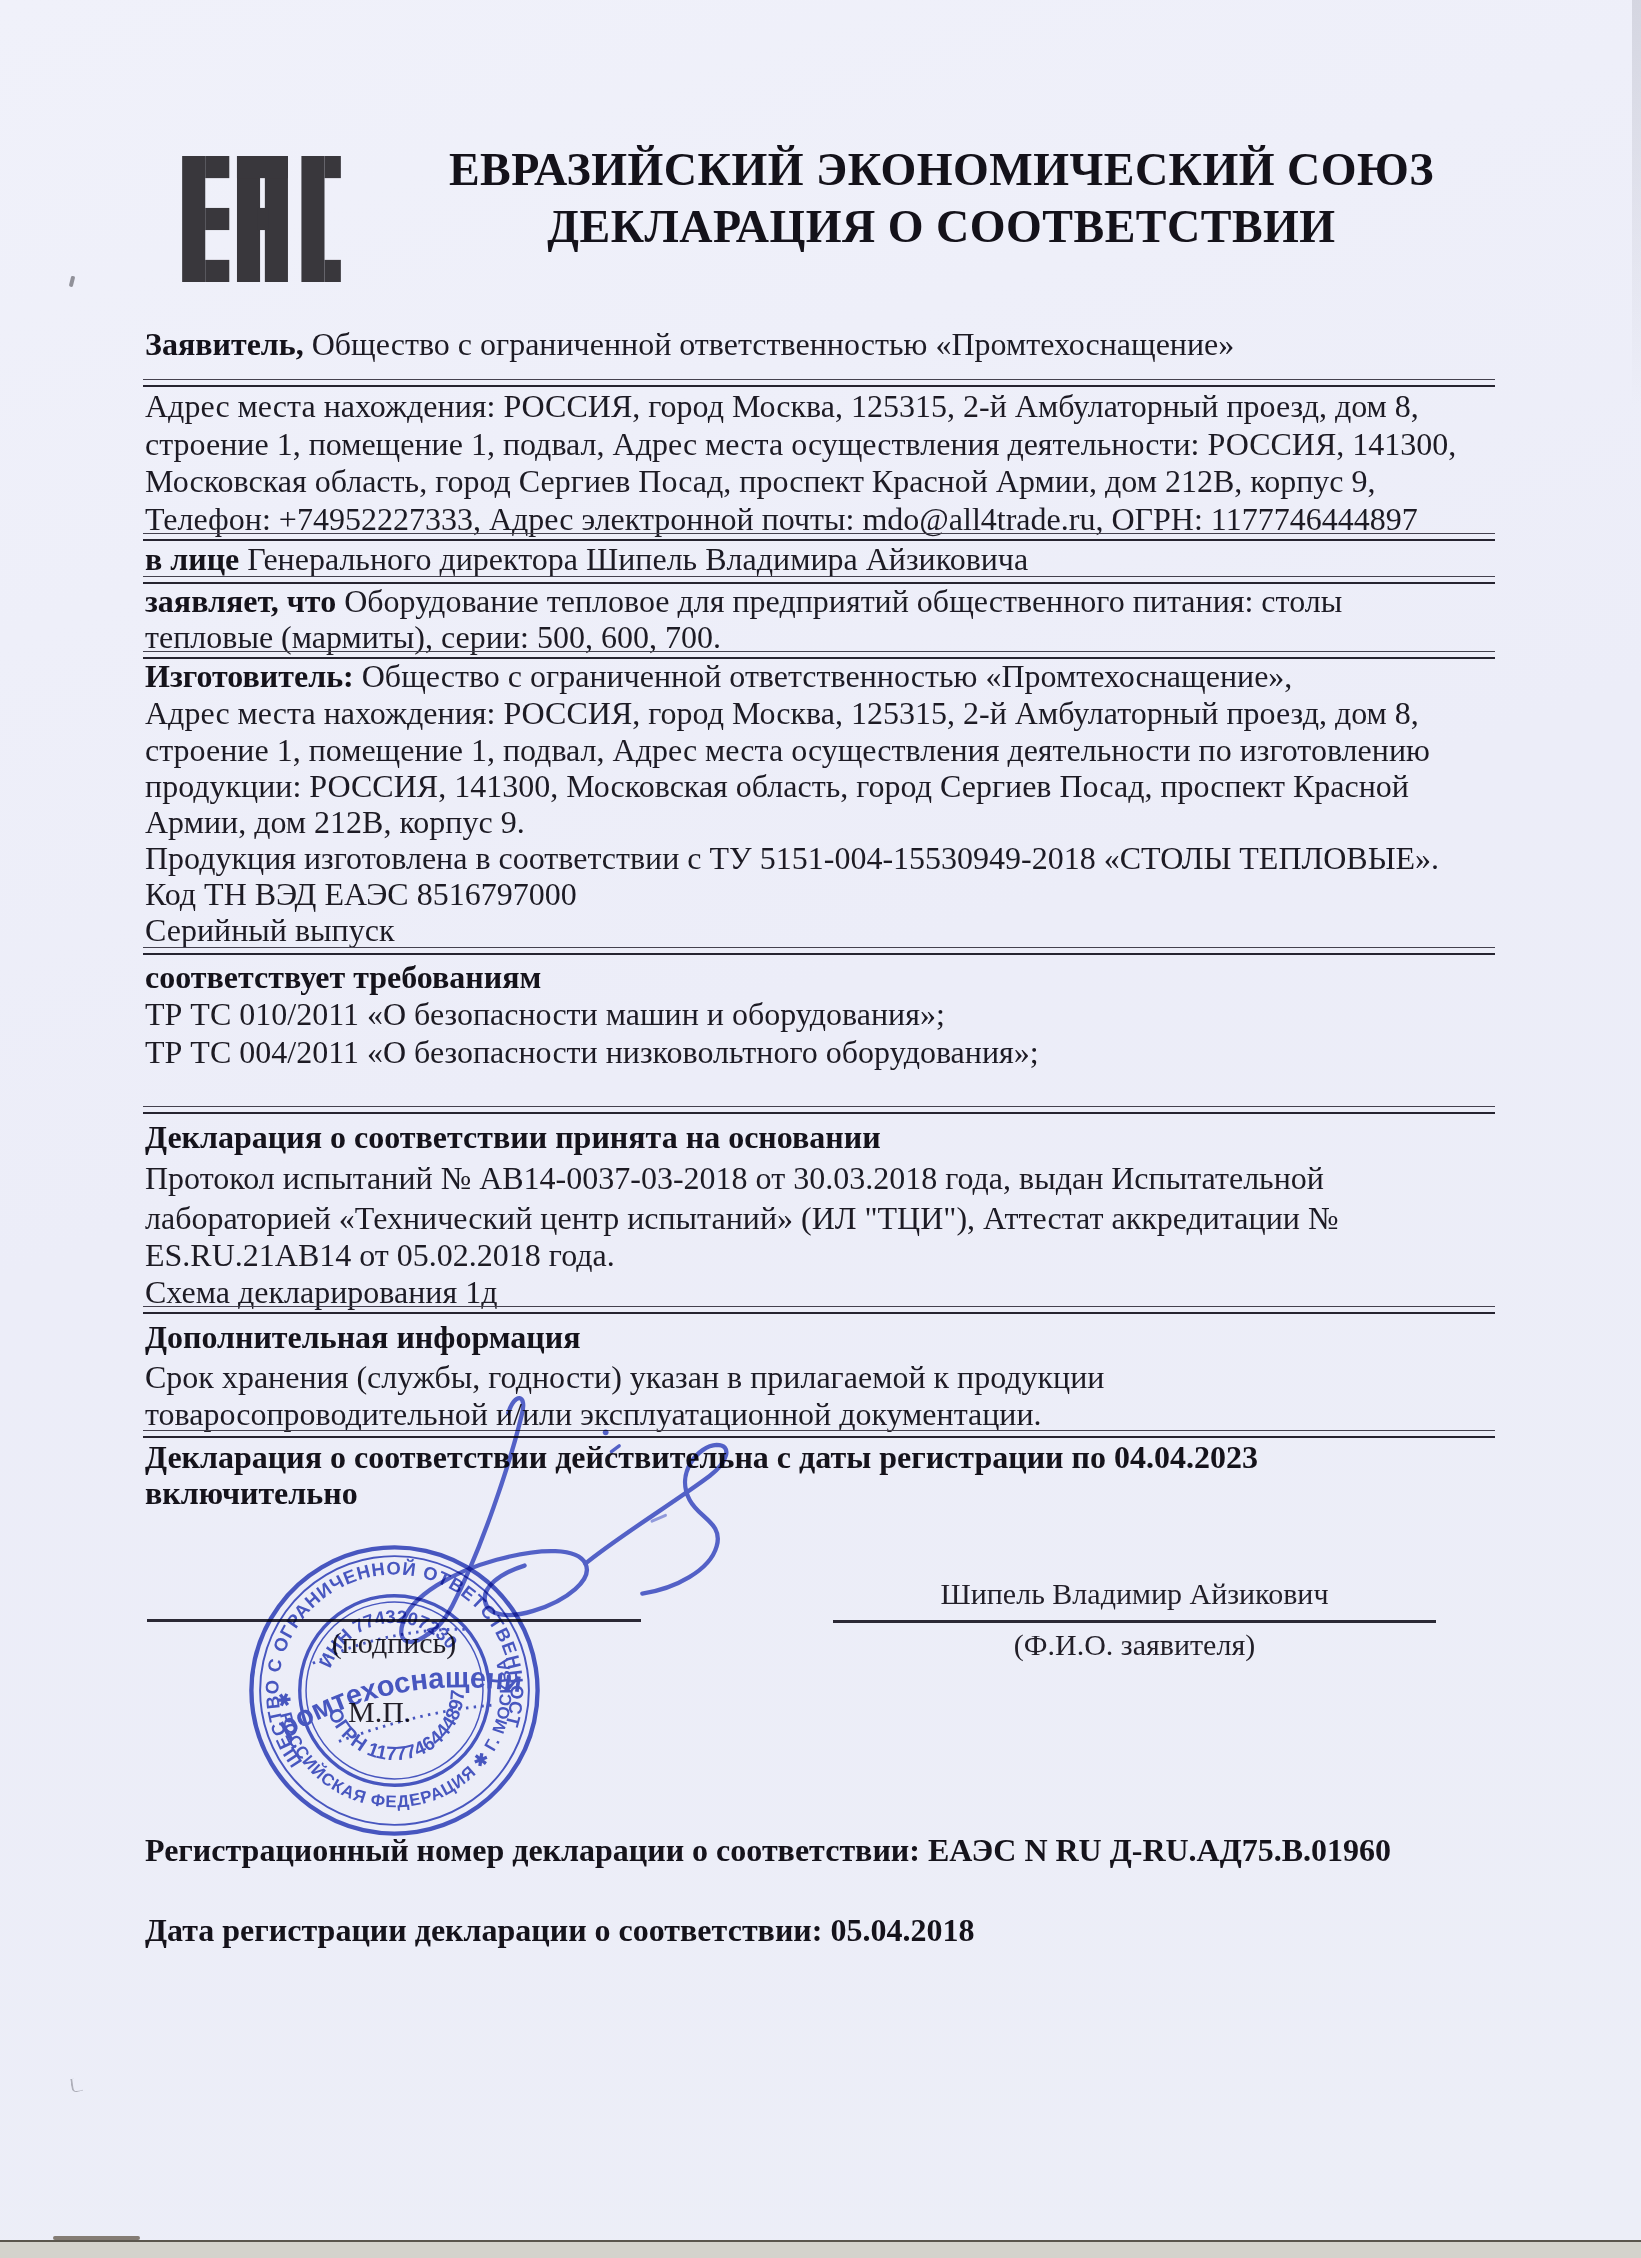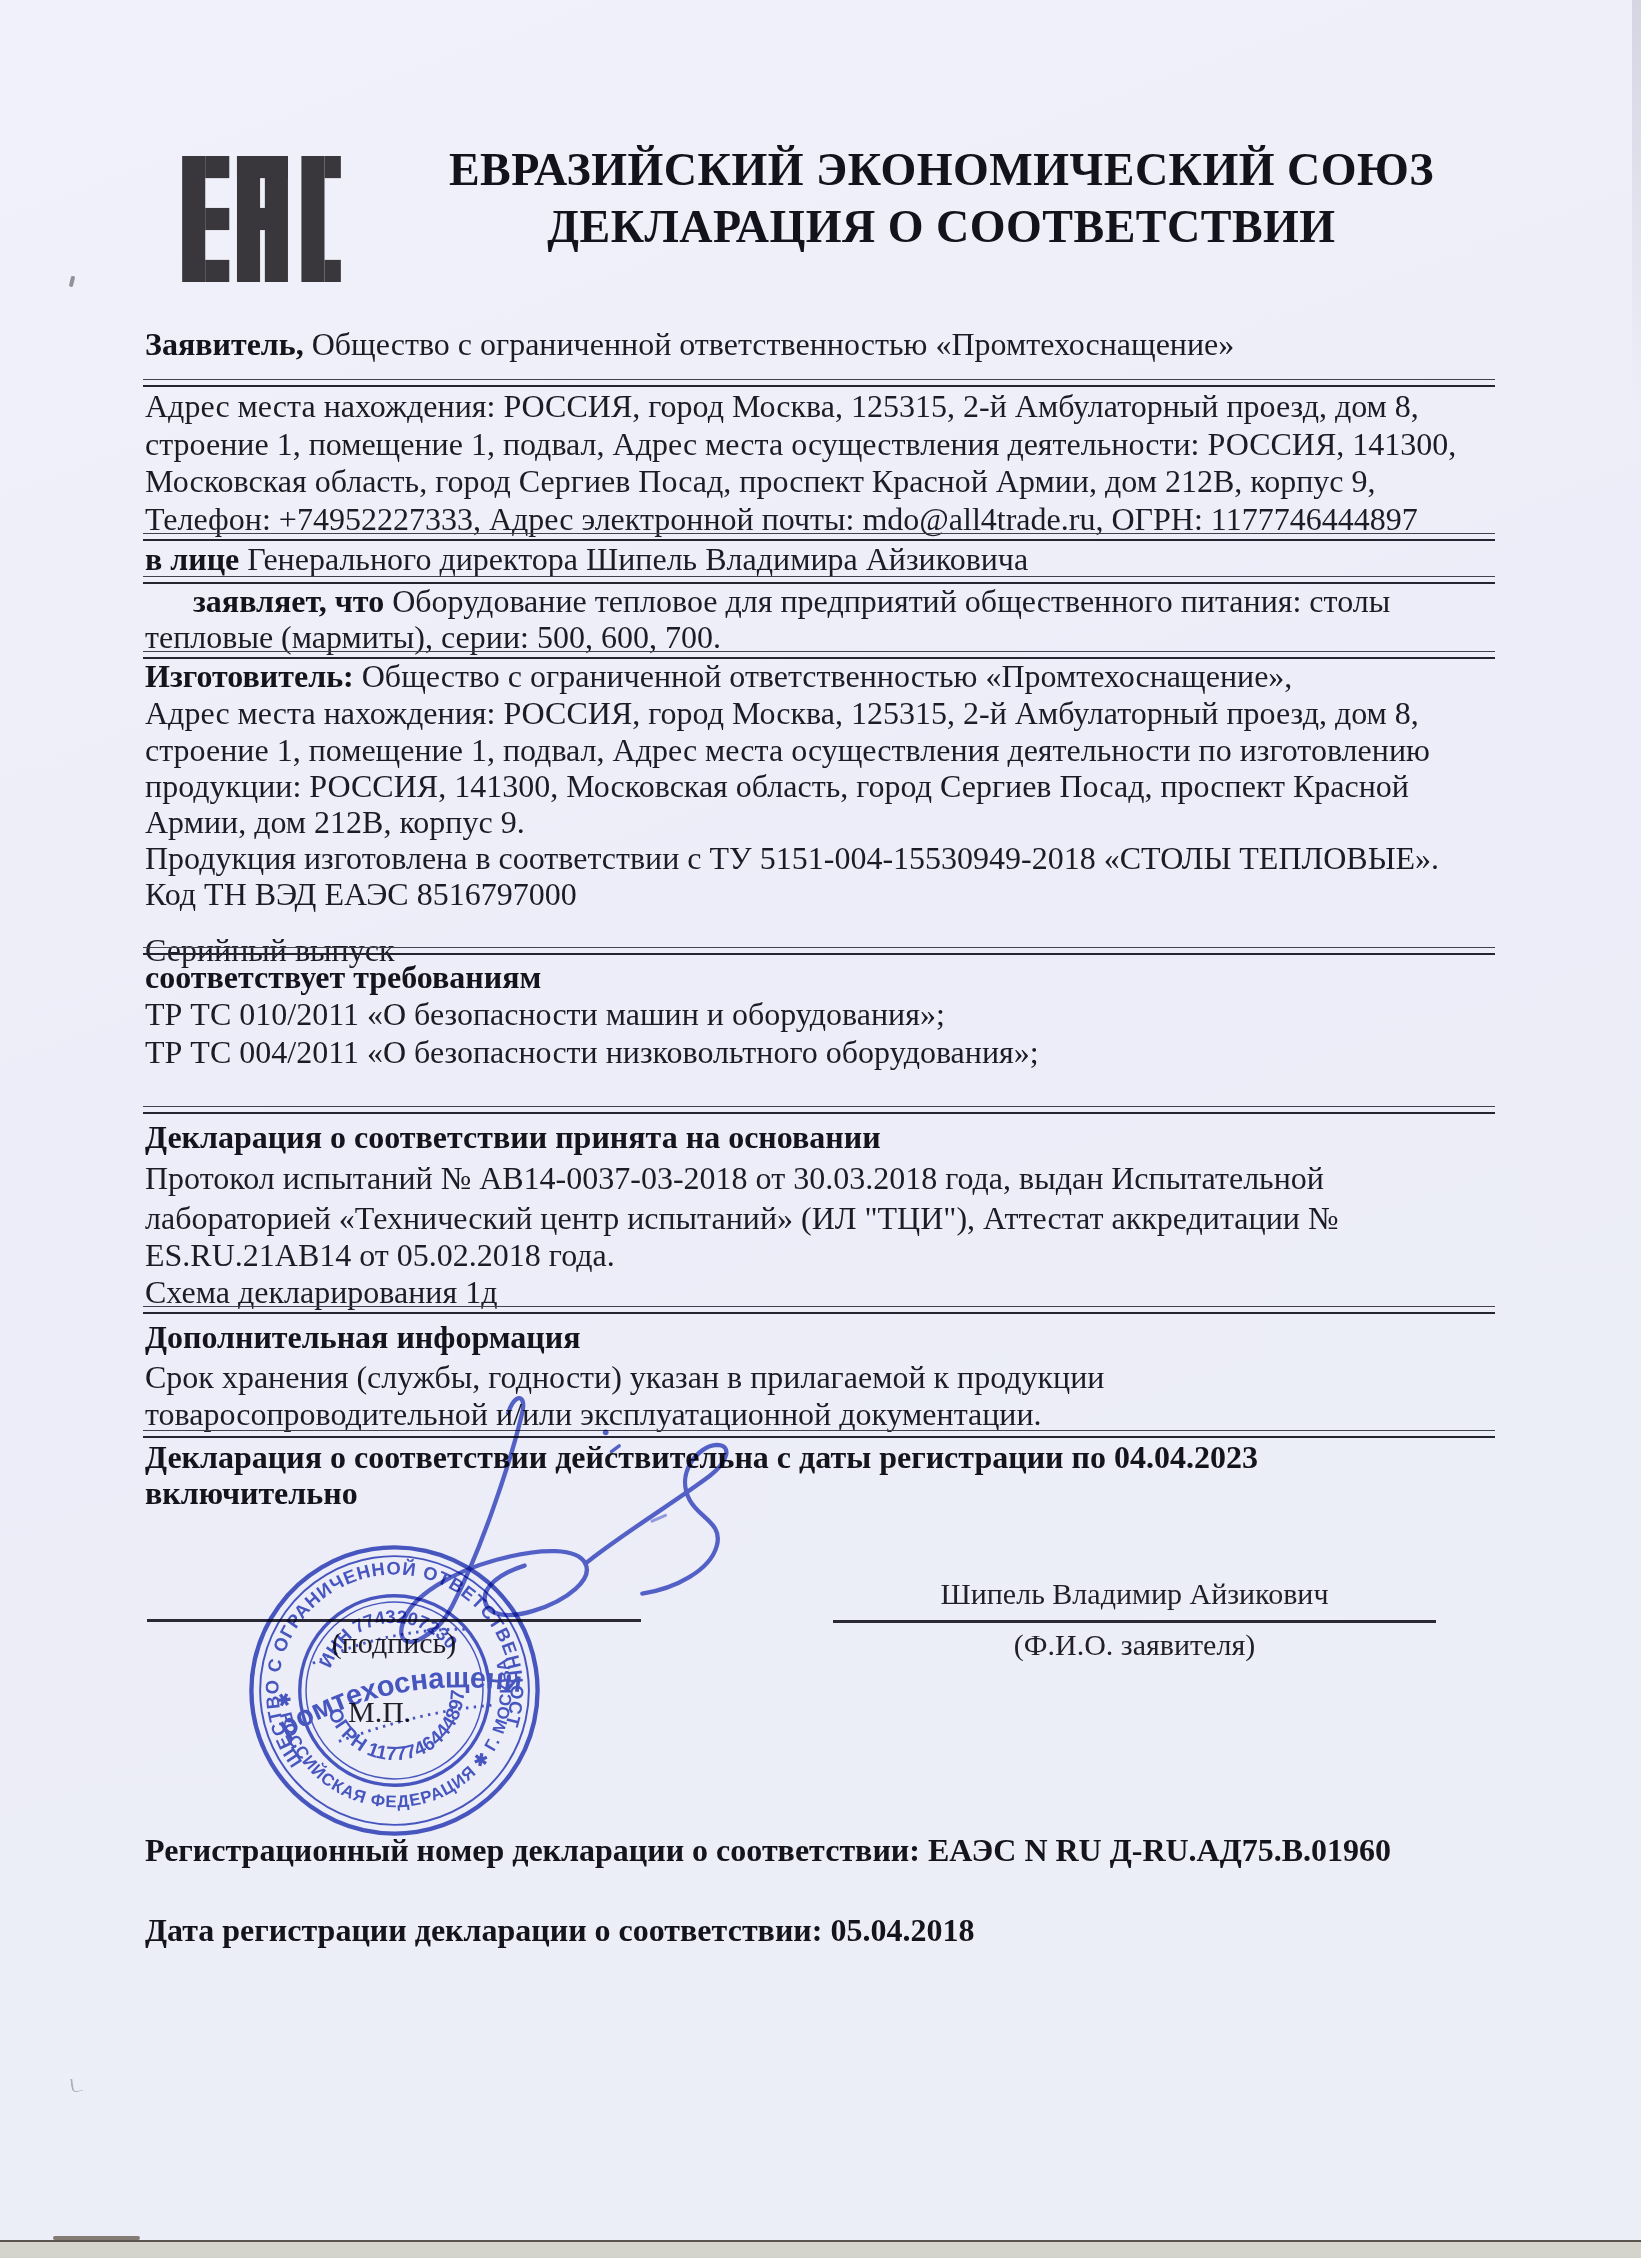--- a/index.html
+++ b/index.html
@@ -82,38 +82,38 @@
   <div class="abs line" style="left:145px;top:463px;">Московская область, город Сергиев Посад, проспект Красной Армии, дом 212В, корпус 9,</div>
   <div class="abs line" style="left:145px;top:501px;">Телефон: +74952227333, Адрес электронной почты: mdo@all4trade.ru, ОГРН: 1177746444897</div>
   <div class="rule" style="top:533px;"></div>
 
   <div class="abs line" style="left:145px;top:541px;text-align:right;">
     <span class="b">в лице</span>
     <span>Генерального директора Шипель Владимира Айзиковича</span>
   </div>
   <div class="rule" style="top:576px;"></div>
 
-  <div class="abs line" style="left:145px;top:583px;margin-left:48px;">
+  <div class="abs line" style="left:145px;top:583px;">
     <span class="b">заявляет, что</span>
     <span>Оборудование тепловое для предприятий общественного питания: столы</span>
   </div>
   <div class="abs line" style="left:145px;top:619px;">тепловые (мармиты), серии: 500, 600, 700.</div>
   <div class="rule" style="top:651px;"></div>
 
   <div class="abs line" style="left:145px;top:658px;">
     <span class="b">Изготовитель:</span>
     <span>Общество с ограниченной ответственностью «Промтехоснащение»,</span>
   </div>
   <div class="abs line" style="left:145px;top:695px;">Адрес места нахождения: РОССИЯ, город Москва, 125315, 2-й Амбулаторный проезд, дом 8,</div>
   <div class="abs line" style="left:145px;top:732px;">строение 1, помещение 1, подвал, Адрес места осуществления деятельности по изготовлению</div>
   <div class="abs line" style="left:145px;top:768px;">продукции: РОССИЯ, 141300, Московская область, город Сергиев Посад, проспект Красной</div>
   <div class="abs line" style="left:145px;top:804px;">Армии, дом 212В, корпус 9.</div>
   <div class="abs line" style="left:145px;top:840px;">Продукция изготовлена в соответствии с ТУ 5151-004-15530949-2018 «СТОЛЫ ТЕПЛОВЫЕ».</div>
   <div class="abs line" style="left:145px;top:876px;">Код ТН ВЭД ЕАЭС 8516797000</div>
-  <div class="abs line" style="left:145px;top:912px;margin-top:20px;">Серийный выпуск</div>
+  <div class="abs line" style="left:145px;top:912px;">Серийный выпуск</div>
   <div class="rule" style="top:947px;"></div>
 
   <div class="abs line b" style="left:145px;top:959px;">соответствует требованиям</div>
   <div class="abs line" style="left:145px;top:996px;">ТР ТС 010/2011 «О безопасности машин и оборудования»;</div>
   <div class="abs line" style="left:145px;top:1034px;">ТР ТС 004/2011 «О безопасности низковольтного оборудования»;</div>
   <div class="rule" style="top:1106px;"></div>
 
   <div class="abs line b" style="left:145px;top:1119px;">Декларация о соответствии принята на основании</div>
   <div class="abs line" style="left:145px;top:1160px;">Протокол испытаний № АВ14-0037-03-2018 от 30.03.2018 года, выдан Испытательной</div>
   <div class="abs line" style="left:145px;top:1200px;">лабораторией «Технический центр испытаний» (ИЛ "ТЦИ"), Аттестат аккредитации №</div>

